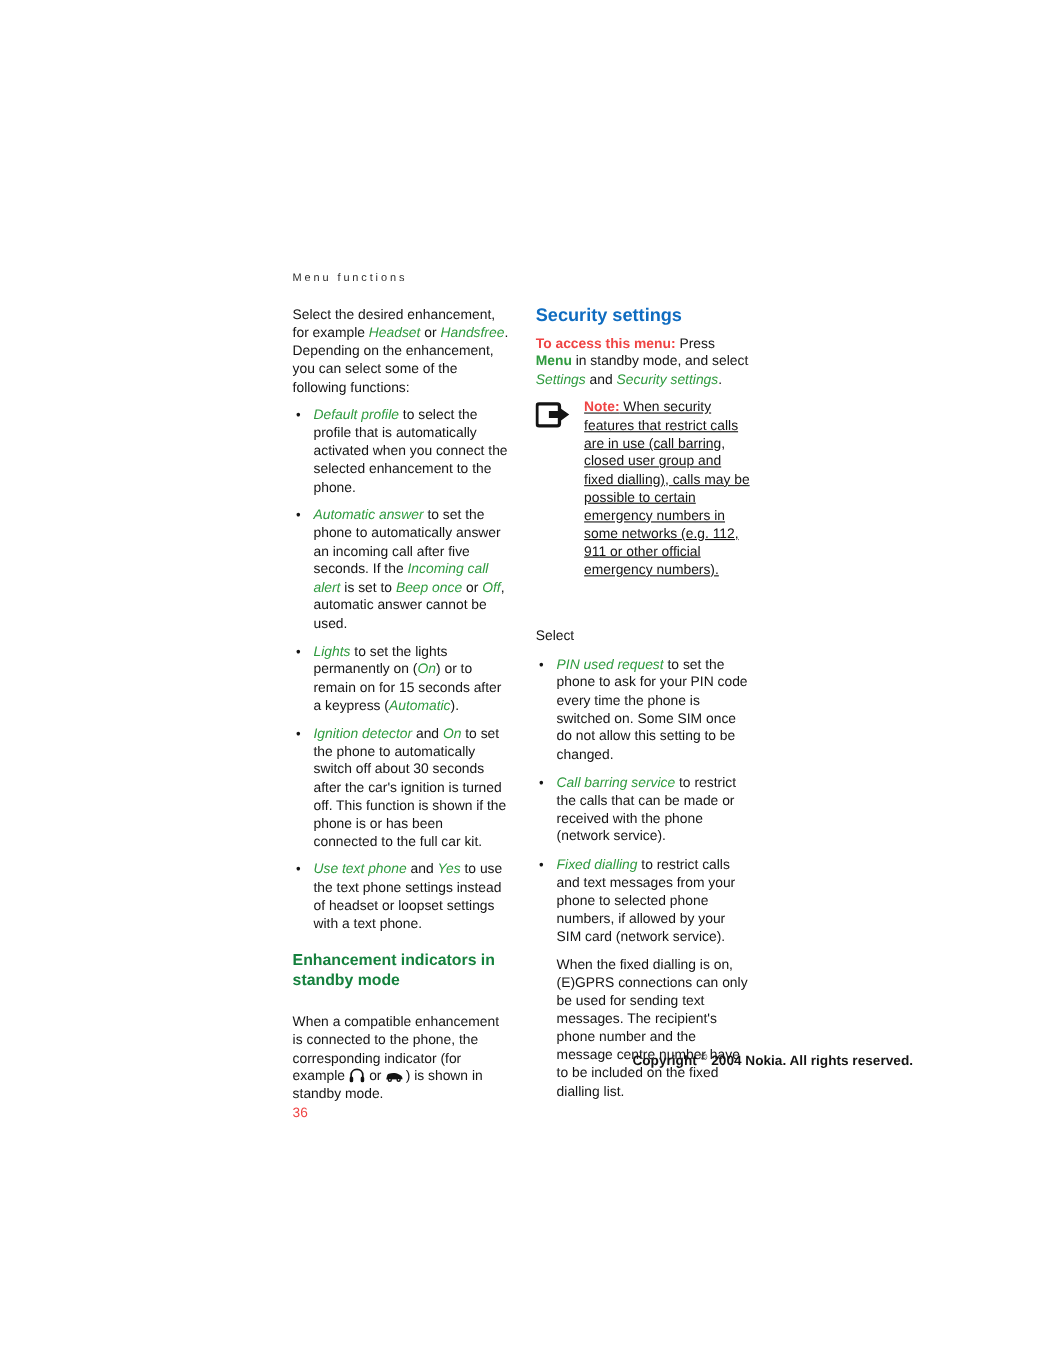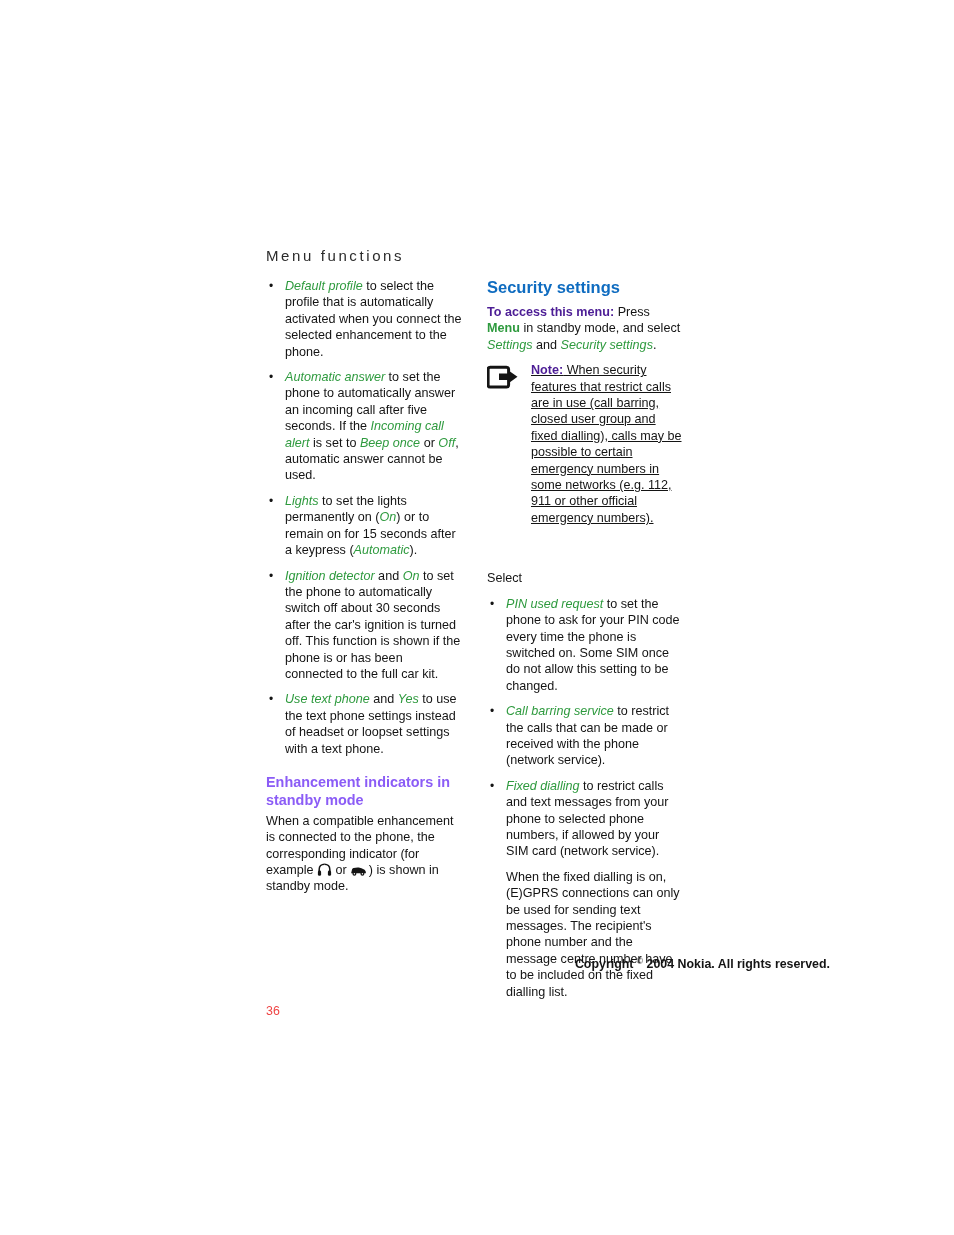--- a/index.html
+++ b/index.html
@@ -22,21 +22,21 @@
     width: 954px;
     height: 1235px;
     overflow: hidden;
   }
 
   
   .running-header {
     position: absolute;
     left: 266px;
     top: 247px;
-    font-size: 15px;
+    font-size: 10px;
     letter-spacing: 2.6px;
     color: #2b2b2b;
     font-weight: 400;
     white-space: nowrap;
   }
 
   
   .col {
     position: absolute;
     top: 278px;
@@ -50,21 +50,21 @@
 
   p.para {
     margin: 0 0 9px 0;
     text-align: left;
   }
   p.para.tight { margin-bottom: 0; }
 
   
   .g  { color: #2e9a3e; font-style: italic; }
   .gb { color: #2e9a3e; font-style: normal; font-weight: bold; }
-  .b  { font-weight: bold; color: #4c1d95; }
+  .b  { font-weight: bold; color: #ef4444; }
 
   
   ul.bullets {
     list-style: none;
     margin: 0;
     padding: 0;
   }
   ul.bullets li {
     position: relative;
     padding-left: 19px;
@@ -75,25 +75,25 @@
     position: absolute;
     left: 3px;
     top: 0;
     font-size: 12px;
     line-height: 16.4px;
     color: #141414;
   }
 
   
   .subhead {
-    color: #8b5cf6;
+    color: #15803d;
     font-weight: bold;
     font-size: 14.4px;
     line-height: 18.4px;
-    margin: 16px 0 3px 0;
+    margin: 16px 0 20px 0;
   }
   .head-main {
     color: #0f6cc0;
     font-weight: bold;
     font-size: 16.5px;
     line-height: 19px;
     margin: 0 0 7px 0;
   }
 
   
@@ -157,20 +157,21 @@
 </style>
 </head>
 <body>
 
 <div class="page">
 
   <div class="running-header">Menu functions</div>
 
   <div class="col col-left">
 
+    <p class="para"><span>Select the desired enhancement, for example </span><span class="g">Headset</span><span> or </span><span class="g">Handsfree</span><span>. Depending on the enhancement, you can select some of the following functions:</span></p>
 
     <ul class="bullets">
 
       <li>
         <span class="dot">•</span>
         <span class="g">Default profile</span><span> to select the profile that is automatically activated when you connect the selected enhancement to the phone.</span>
       </li>
 
       <li>
         <span class="dot">•</span>

